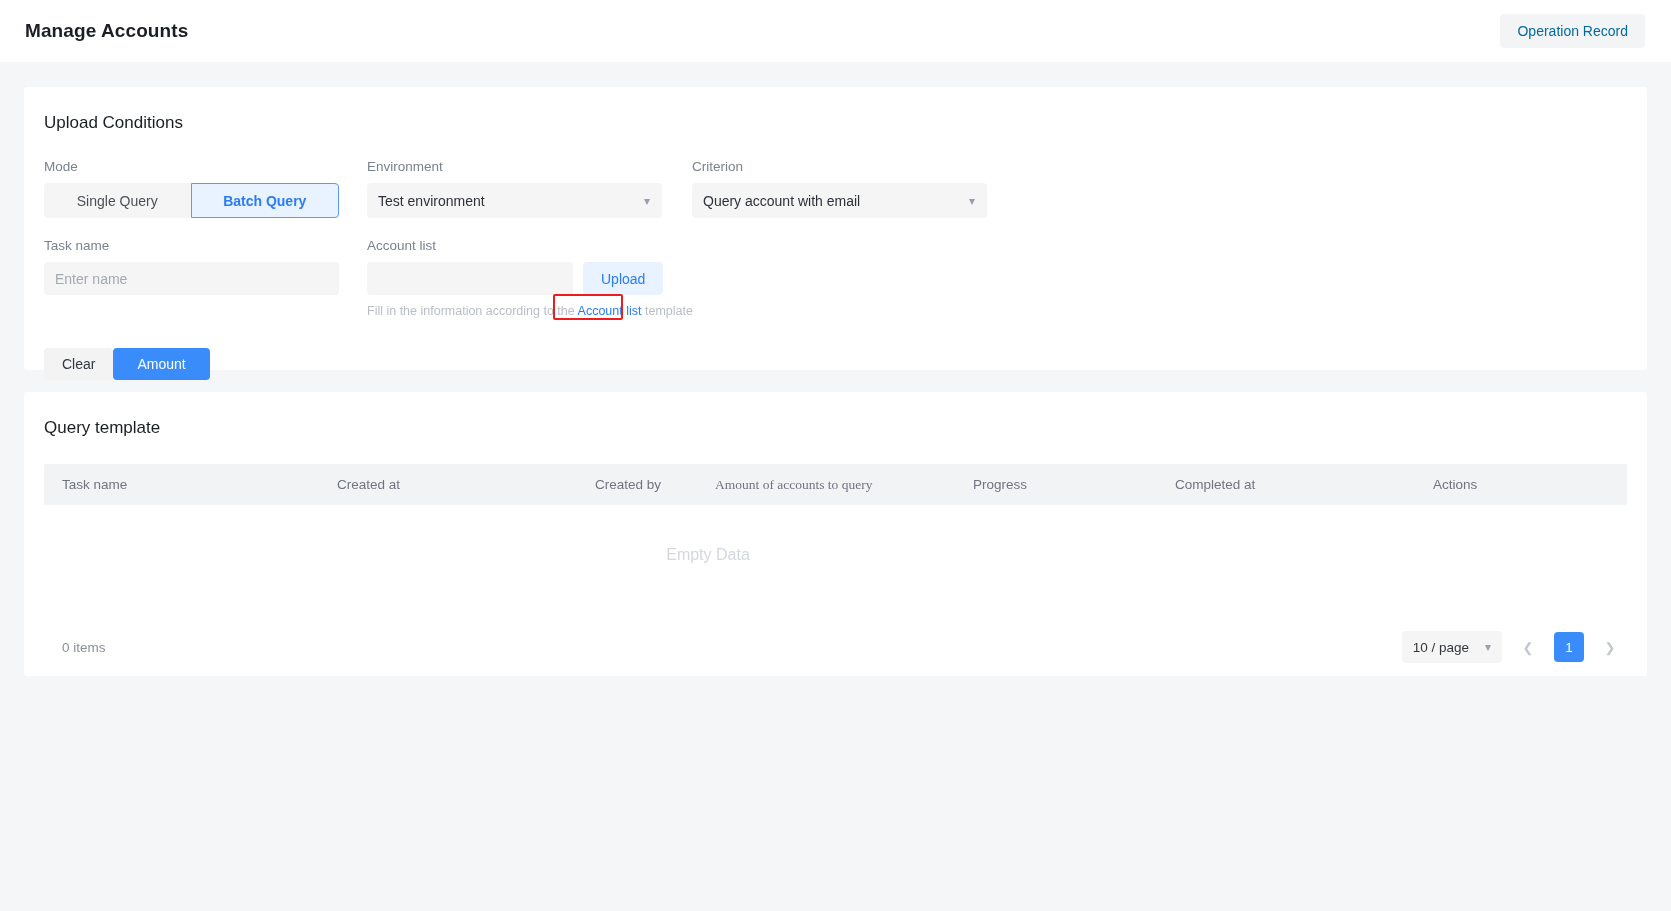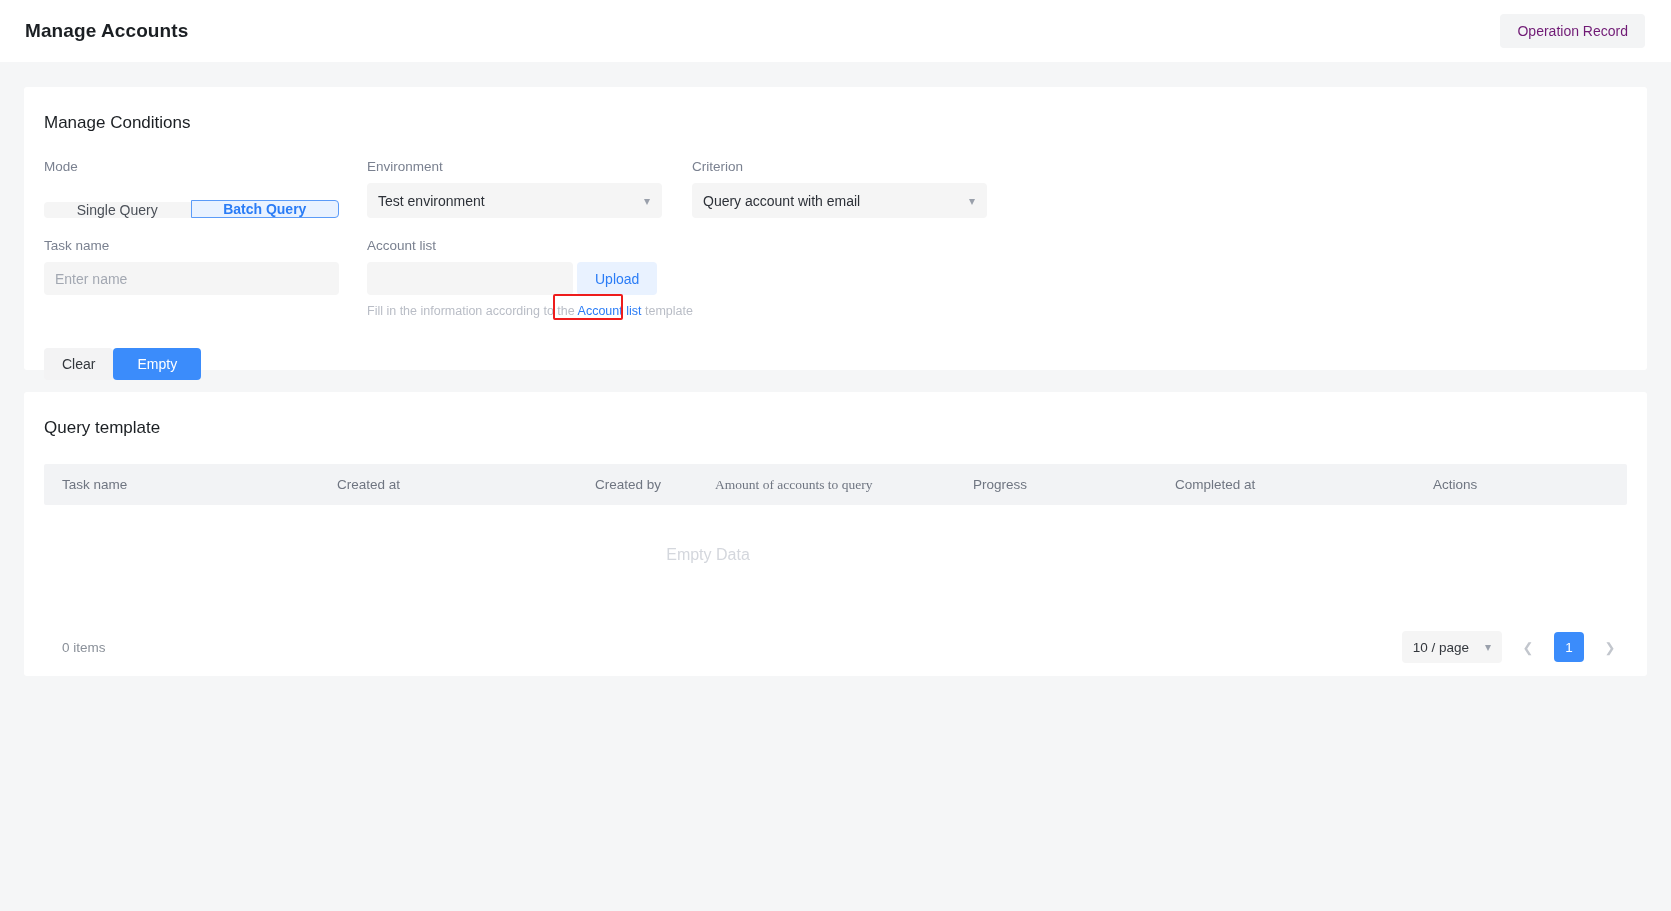--- a/index.html
+++ b/index.html
@@ -16,21 +16,21 @@
   .topbar {
     height: 62px; background: #ffffff;
     display: flex; align-items: center; justify-content: space-between;
     padding: 0 26px 0 25px;
   }
   .page-title {
     font-size: 19px; font-weight: bold; color: #1b1f23; letter-spacing: .1px;
   }
   .op-record-btn {
     background: #f3f4f5; border: none; border-radius: 4px;
-    padding: 9px 17px; font-size: 14px; color: #701a75;
+    padding: 9px 17px; font-size: 14px; color: #0369a1;
     font-family: "Liberation Sans", sans-serif; cursor: pointer;
   }
 
   
   .tabbar {
     height: 54px; background: #ffffff;
     border-top: 1px solid #ececec;
     border-bottom: 1px solid #e9e9e9;
     display: flex; align-items: center; justify-content: space-between;
     padding: 0 26px 0 25px;
@@ -62,21 +62,21 @@
   .form { padding: 0 20px; }
   .row { display: flex; }
   .col { }
   .col-mode { width: 323px; }
   .col-env  { width: 325px; }
   .col-crit { width: 300px; }
   .field-label {
     font-size: 13.5px; color: #7a8190; margin-bottom: 9px; display: block;
   }
 
-  .segmented { display: flex; width: 295px; height: 35px; align-items: flex-end; }
+  .segmented { display: flex; width: 295px; height: 35px; }
   .seg {
     flex: 1; display: flex; align-items: center; justify-content: center;
     font-size: 14px; cursor: pointer;
   }
   .seg-left {
     background: #f5f5f5; color: #4b5058;
     border-radius: 4px 0 0 4px;
   }
   .seg-right {
     background: #e9f2ff; color: #2a7cf6; font-weight: bold;
@@ -90,21 +90,21 @@
   }
   .chev { color: #9aa0ab; font-size: 12px; line-height: 1; }
 
   .text-input {
     width: 295px; height: 33px; background: #f5f5f5; border: none; border-radius: 4px;
     padding: 0 11px; font-size: 14px; color: #8b5cf6;
     font-family: "Liberation Sans", sans-serif; outline: none;
   }
   .text-input::placeholder { color: #a3a8b2; }
 
-  .upload-row { display: flex; align-items: flex-start; gap: 4px; }
+  .upload-row { display: flex; align-items: flex-start; gap: 10px; }
   .file-box {
     width: 206px; height: 33px; background: #f5f5f5; border-radius: 4px;
   }
   .upload-btn {
     background: #e9f2ff; color: #2a7cf6; border: none; border-radius: 4px;
     height: 33px; padding: 0 18px; font-size: 14px; cursor: pointer;
     font-family: "Liberation Sans", sans-serif;
   }
   .hint {
     position: relative; margin-top: 9px;
@@ -171,21 +171,21 @@
 
 <div class="page">
 
   <div class="topbar">
     <div class="page-title">Manage Accounts</div>
     <button class="op-record-btn">Operation Record</button>
   </div>
 
 
   <div class="card card-q">
-    <div class="card-title">Manage Conditions</div>
+    <div class="card-title">Upload Conditions</div>
 
     <div class="form">
       <div class="row">
 
         <div class="col col-mode">
           <span class="field-label">Mode</span>
           <div class="segmented">
             <div class="seg seg-left">Single Query</div>
             <div class="seg seg-right">Batch Query</div>
           </div>
@@ -228,21 +228,21 @@
             <span>template</span>
             <div class="red-box"></div>
           </div>
         </div>
 
       </div>
     </div>
 
     <div class="actions">
       <button class="btn btn-clear">Clear</button>
-      <button class="btn btn-query">Empty</button>
+      <button class="btn btn-query">Amount</button>
     </div>
   </div>
 
   <div class="card card-r">
     <div class="card-title">Query template</div>
 
     <div class="table">
       <div class="thead">
         <div class="th c1">Task name</div>
         <div class="th c2">Created at</div>

